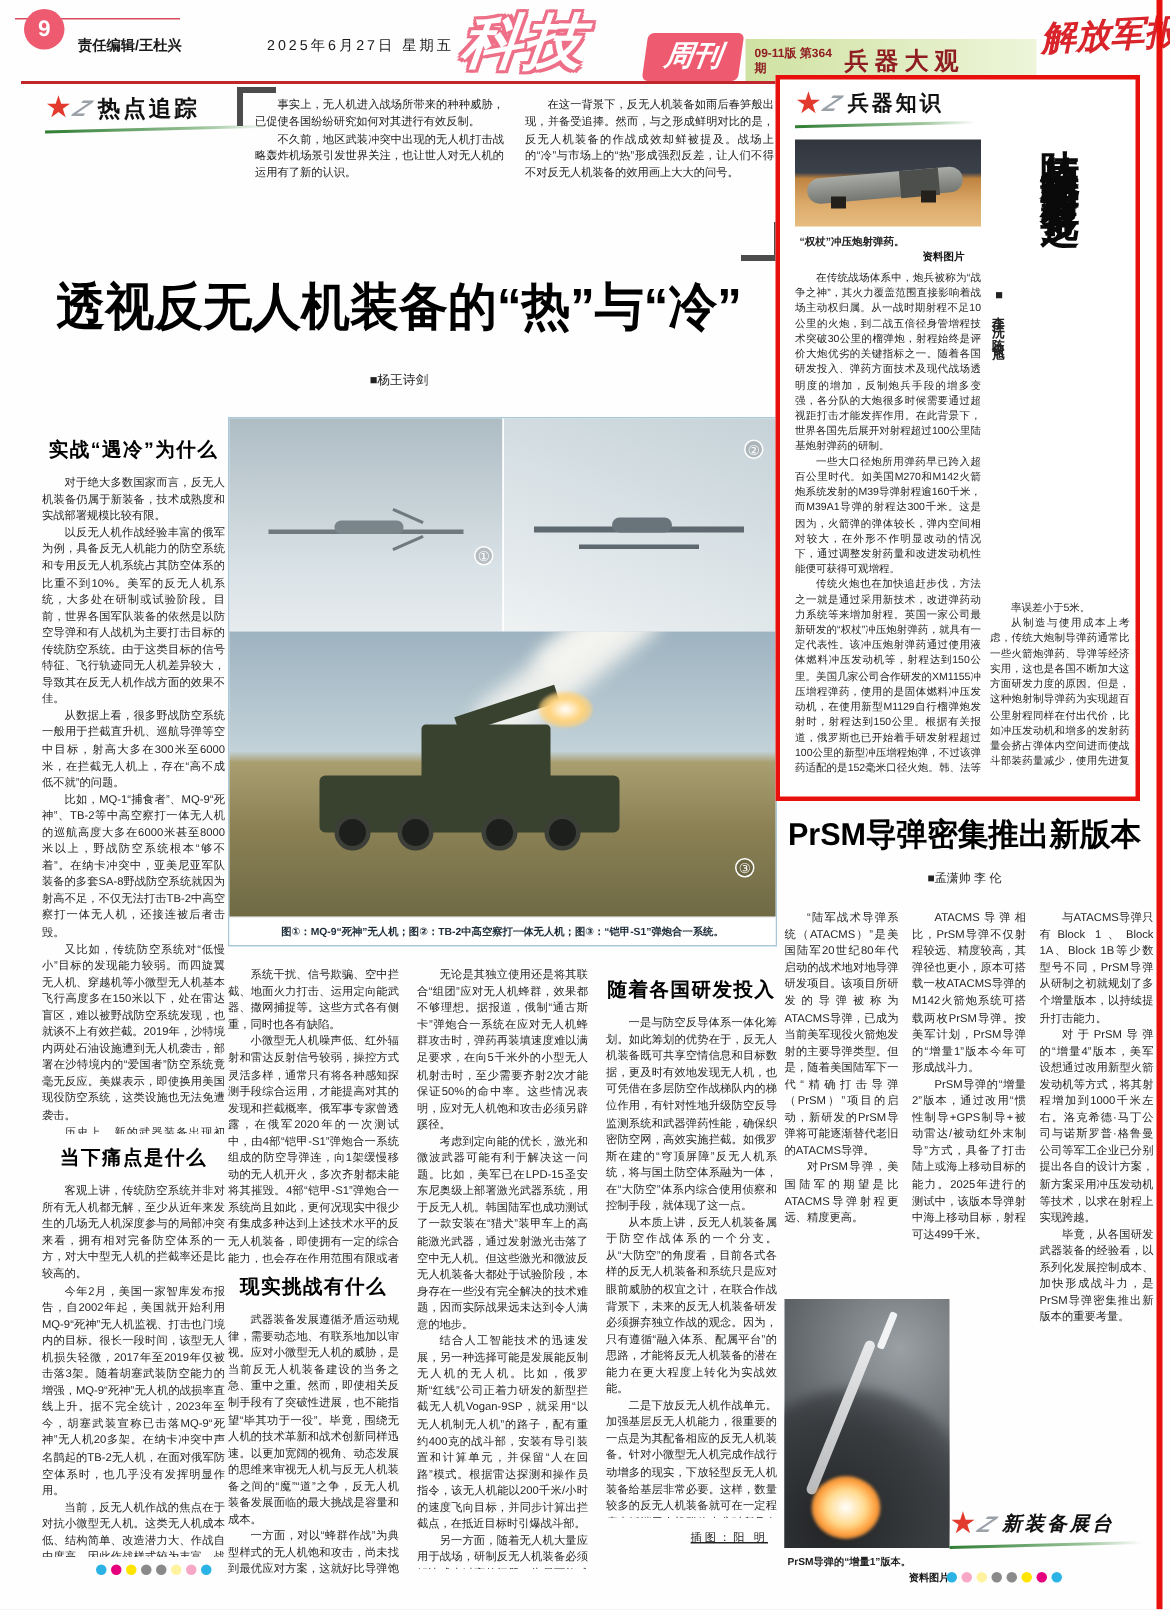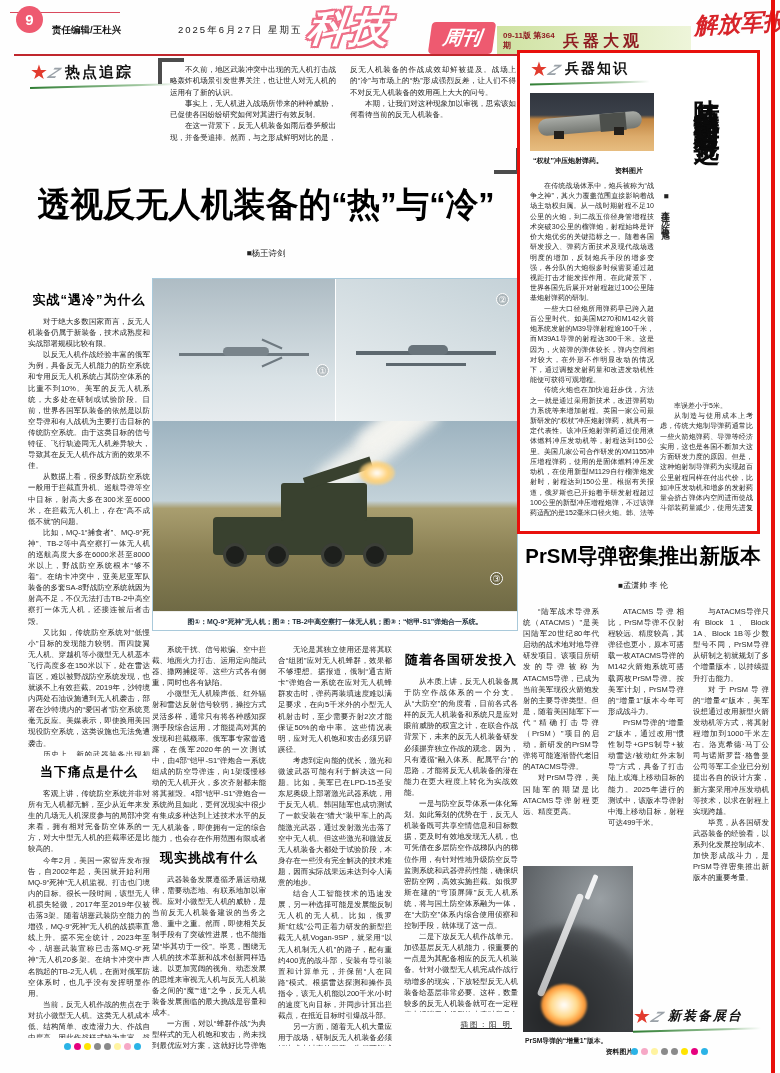--- a/index.html
+++ b/index.html
@@ -161,24 +161,23 @@
 
   <div id="hot-topic" class="star-head">
     <span class="star-ico">★</span>
       <span class="z-swoosh">Z</span>
     <span class="star-label">热点追踪</span>
     <span class="gline"></span>
   </div>
   <div class="brk-tl"></div>
   <div class="brk-br"></div>
   <div id="intro" class="btxt">
+      <p>事实上，无人机进入战场所带来的种种威胁，已促使各国纷纷研究如何对其进行有效反制。</p>
       <p>不久前，地区武装冲突中出现的无人机打击战略轰炸机场景引发世界关注，也让世人对无人机的运用有了新的认识。</p>
-      <p>事实上，无人机进入战场所带来的种种威胁，已促使各国纷纷研究如何对其进行有效反制。</p>
       <p>在这一背景下，反无人机装备如雨后春笋般出现，并备受追捧。然而，与之形成鲜明对比的是，反无人机装备的作战成效却鲜被提及。战场上的“冷”与市场上的“热”形成强烈反差，让人们不得不对反无人机装备的效用画上大大的问号。</p>
-      <p>本期，让我们对这种现象加以审视，思索该如何看待当前的反无人机装备。</p>
     </div>
 
   <div id="headline">透视反无人机装备的“热”与“冷”</div>
   <div id="author">■杨王诗剑</div>
 
   <div id="col-left">
     <div class="sec-head">实战“遇冷”为什么</div>
     <div class="btxt b1">
         <p>对于绝大多数国家而言，反无人机装备仍属于新装备，技术成熟度和实战部署规模比较有限。</p>
         <p>以反无人机作战经验丰富的俄军为例，具备反无人机能力的防空系统和专用反无人机系统占其防空体系的比重不到10%。美军的反无人机系统，大多处在研制或试验阶段。目前，世界各国军队装备的依然是以防空导弹和有人战机为主要打击目标的传统防空系统。由于这类目标的信号特征、飞行轨迹同无人机差异较大，导致其在反无人机作战方面的效果不佳。</p>
@@ -247,22 +246,22 @@
       <div class="btxt p1">
           <p>无论是其独立使用还是将其联合“组团”应对无人机蜂群，效果都不够理想。据报道，俄制“通古斯卡”弹炮合一系统在应对无人机蜂群攻击时，弹药再装填速度难以满足要求，在向5千米外的小型无人机射击时，至少需要齐射2次才能保证50%的命中率。这些情况表明，应对无人机饱和攻击必须另辟蹊径。</p>
           <p>考虑到定向能的优长，激光和微波武器可能有利于解决这一问题。比如，美军已在LPD-15圣安东尼奥级上部署激光武器系统，用于反无人机。韩国陆军也成功测试了一款安装在“猎犬”装甲车上的高能激光武器，通过发射激光击落了空中无人机。但这些激光和微波反无人机装备大都处于试验阶段，本身存在一些没有完全解决的技术难题，因而实际战果远未达到令人满意的地步。</p>
           <p>结合人工智能技术的迅速发展，另一种选择可能是发展能反制无人机的无人机。比如，俄罗斯“红线”公司正着力研发的新型拦截无人机Vogan-9SP，就采用“以无人机制无人机”的路子，配有重约400克的战斗部，安装有导引装置和计算单元，并保留“人在回路”模式。根据雷达探测和操作员指令，该无人机能以200千米/小时的速度飞向目标，并同步计算出拦截点，在抵近目标时引爆战斗部。</p>
           <p>另一方面，随着无人机大量应用于战场，研制反无人机装备必须解决成本过高的问题。为尽可能减少类似“大炮打蚊子”的现象，反无人机除了“硬摧毁”，还应同步探索电子干扰、信息阻断、“隐真示假”等“软打击”“巧瞒骗”作战方式。</p>
         </div>
     </div>
     <div class="mcol" id="mcolC">
       <div class="sec-head">随着各国研发投入</div>
       <div class="btxt p1">
+          <p>一是与防空反导体系一体化筹划。如此筹划的优势在于，反无人机装备既可共享空情信息和目标数据，更及时有效地发现无人机，也可凭借在多层防空作战梯队内的梯位作用，有针对性地升级防空反导监测系统和武器弹药性能，确保织密防空网，高效实施拦截。如俄罗斯在建的“穹顶屏障”反无人机系统，将与国土防空体系融为一体，在“大防空”体系内综合使用侦察和控制手段，就体现了这一点。</p>
           <p>从本质上讲，反无人机装备属于防空作战体系的一个分支。从“大防空”的角度看，目前各式各样的反无人机装备和系统只是应对眼前威胁的权宜之计，在联合作战背景下，未来的反无人机装备研发必须摒弃独立作战的观念。因为，只有遵循“融入体系、配属平台”的思路，才能将反无人机装备的潜在能力在更大程度上转化为实战效能。</p>
-          <p>一是与防空反导体系一体化筹划。如此筹划的优势在于，反无人机装备既可共享空情信息和目标数据，更及时有效地发现无人机，也可凭借在多层防空作战梯队内的梯位作用，有针对性地升级防空反导监测系统和武器弹药性能，确保织密防空网，高效实施拦截。如俄罗斯在建的“穹顶屏障”反无人机系统，将与国土防空体系融为一体，在“大防空”体系内综合使用侦察和控制手段，就体现了这一点。</p>
           <p>二是下放反无人机作战单元。加强基层反无人机能力，很重要的一点是为其配备相应的反无人机装备。针对小微型无人机完成作战行动增多的现实，下放轻型反无人机装备给基层非常必要。这样，数量较多的反无人机装备就可在一定程度上抵消无人机群体来袭时所具有的优势，并努力实现反无人机能力的全覆盖。当前，一些国家为作战班组配备了肩扛式无人机干扰器等，就体现着这一趋势。</p>
         </div>
       <div class="illus-credit">插图：阳 明</div>
     </div>
   </div>
 
   <div id="wk-box">
     <div id="wk-head" class="star-head">
       <span class="star-ico">★</span>
         <span class="z-swoosh">Z</span>

